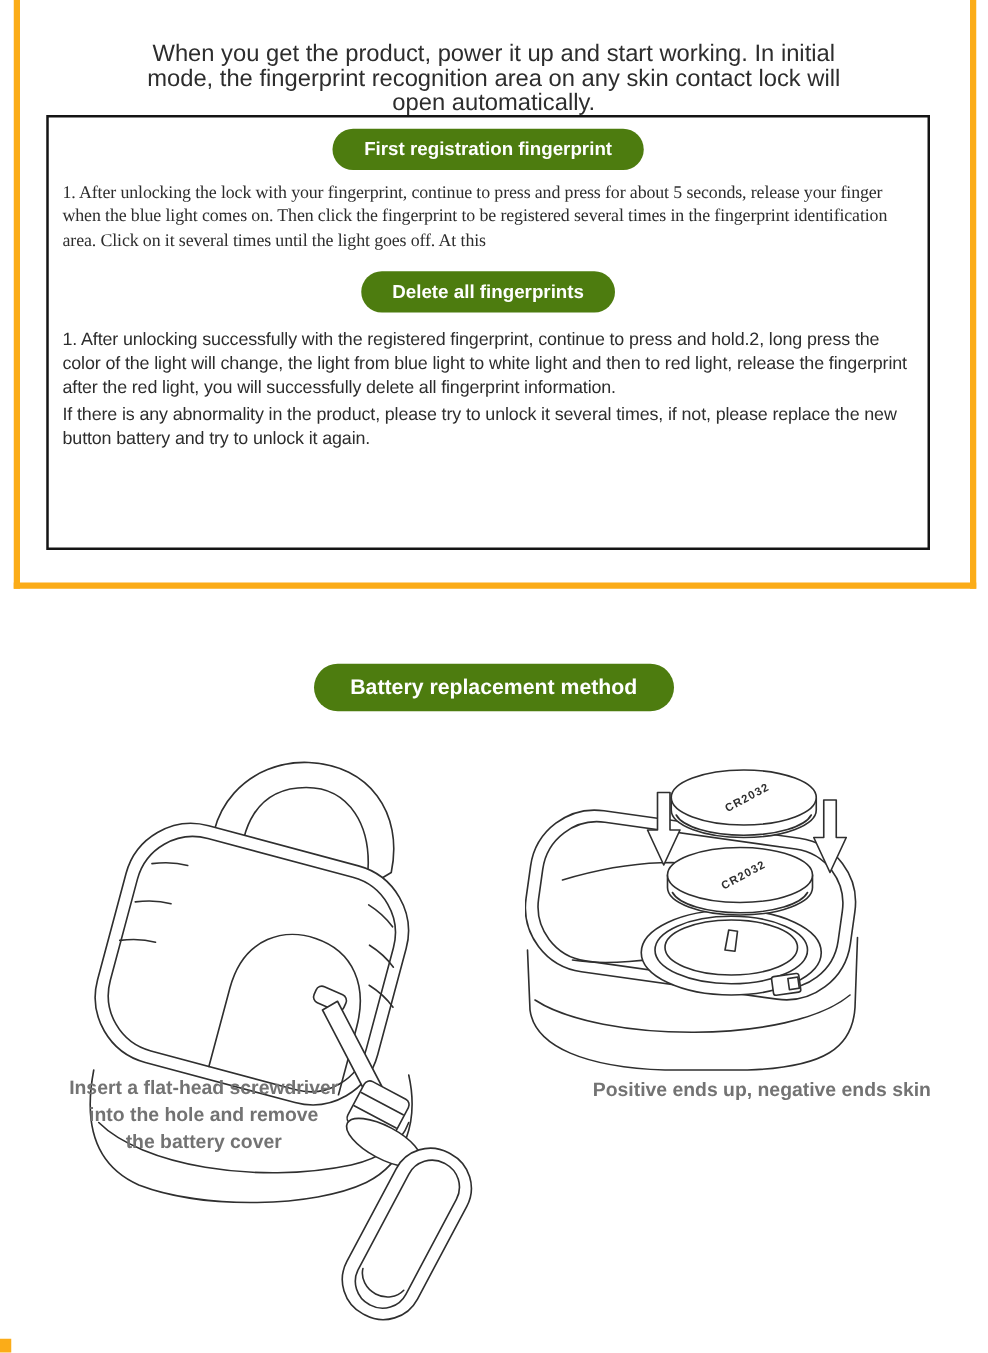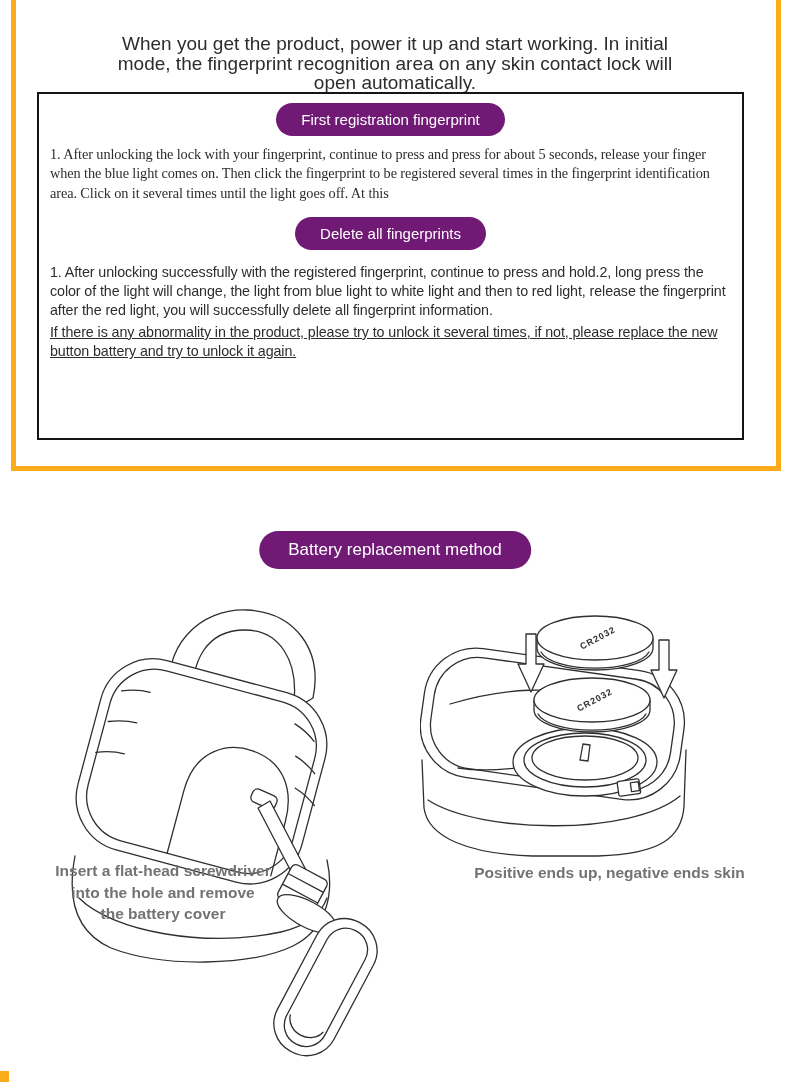--- a/index.html
+++ b/index.html
@@ -16,32 +16,32 @@
   .intro{
     position:absolute;top:34px;left:50%;transform:translateX(-50%);
     width:574px;text-align:center;font-size:19px;line-height:19.5px;
   }
 
   .ibox{
     position:absolute;left:37px;top:92px;width:707px;height:348px;
     border:2px solid #141414;background:#fff;box-sizing:border-box;
   }
   .pill{
-    display:block;width:max-content;margin:0 auto;background:#701a75;color:#ffffff;
-    font-weight:normal;border-radius:18px;text-align:right;
+    display:block;width:max-content;margin:0 auto;background:#4d7c0f;color:#ffffff;
+    font-weight:bold;border-radius:18px;text-align:right;
   }
   .pill-sm{font-size:15px;padding:8px 25px;}
   .mt1{margin-top:9px;} .mt2{margin-top:14px;} .mt3{margin-top:17px;}
   .sec-body{
     margin:0 5px 0 11px;font-size:14.3px;line-height:19.3px;letter-spacing:-0.1px;
     color:#2d2d2d;text-align:left;
   }
   .sec-body.b1{margin-top:9px;font-family:Liberation Serif, serif;}
   .sec-body.b2{margin-top:13px;}
-  .sec-body.b3{margin-top:2px;text-decoration:underline;}
+  .sec-body.b3{margin-top:2px;}
 
   .battery-pill{
     position:absolute;top:531px;left:50%;transform:translateX(-50%);
     font-size:17px;padding:9px 29px;border-radius:19px;
   }
 
   .illus{position:absolute;}
   .illus svg{display:block;}
   .illus path,.illus rect,.illus ellipse,.illus line,.illus circle{
     stroke:#2f2f2f;stroke-width:1.3;fill:none;stroke-linecap:round;stroke-linejoin:round;

